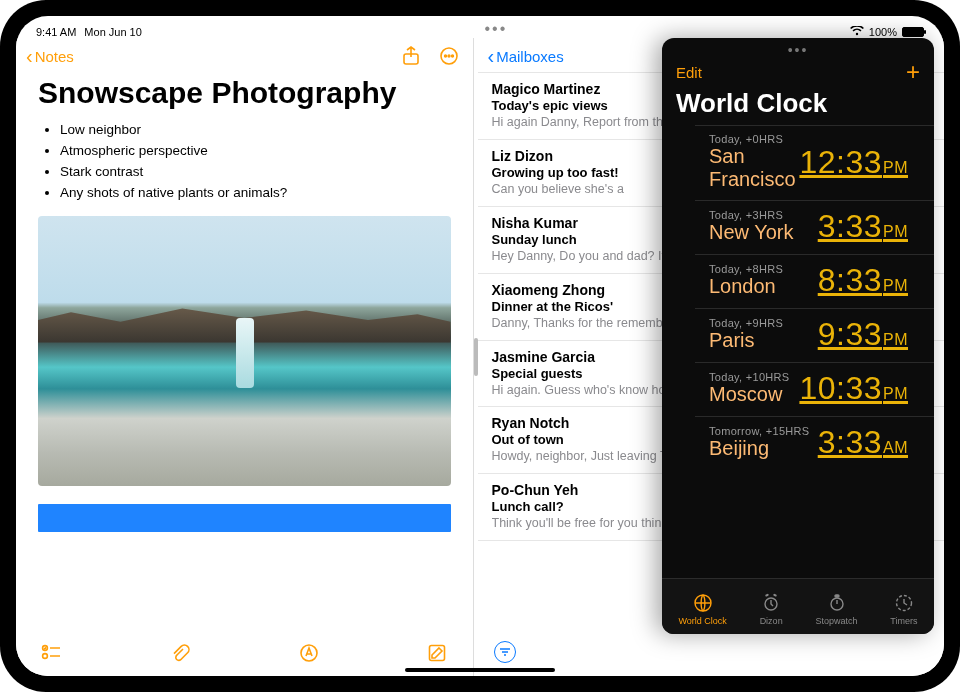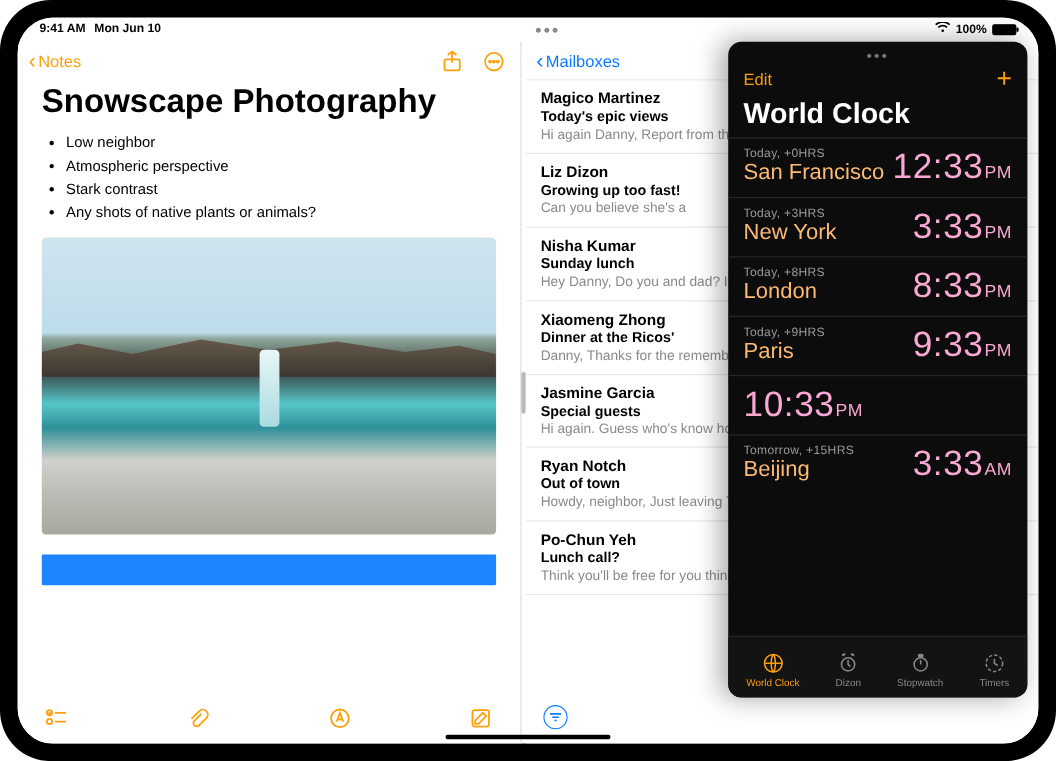--- a/index.html
+++ b/index.html
@@ -24,25 +24,25 @@
     background: #fff;
     border-radius: 32px;
     overflow: hidden;
     position: relative;
     display: flex;
     flex-direction: column;
   }
   .status-bar {
     height: 22px;
     display: flex;
-    align-items: flex-start;
+    align-items: flex-end;
     justify-content: space-between;
     padding: 4px 20px 0 20px;
     font-size: 11px;
-    font-weight: 700;
+    font-weight: 400;
     color: #000;
   }
   .status-left { display: flex; gap: 8px; }
   .status-right { display: flex; gap: 5px; align-items: center; }
   .status-center { font-size: 16px; color: #888; letter-spacing: 2px; }
   .battery-icon {
     width: 22px; height: 10px;
     border: 1px solid #000;
     border-radius: 2px;
     position: relative;
@@ -242,41 +242,43 @@
   .clock-title {
     font-size: 26px;
     font-weight: 700;
     padding: 4px 14px 6px 14px;
   }
   .clock-list { flex:1; }
   .clock-row {
     display: flex;
     justify-content: space-between;
     align-items: center;
-    padding: 7px 14px 9px 14px;
+    padding: 7px 26px 9px 14px;
     border-top: 1px solid #2a2a2a;
+    margin-left: 33px;
   }
   .clock-row:first-child { border-top: 1px solid #2a2a2a; }
   .clock-left {}
   .clock-rel {
     font-size: 11px;
     color: #9a9a9a;
     letter-spacing: 0.3px;
   }
   .clock-city {
     font-size: 20px;
     font-weight: 400;
     color: #fdba74;
   }
   .clock-time {
     font-size: 32px;
     font-weight: 300;
-    color: #f9a8d4;
+    color: #eab308;
     letter-spacing: 0.5px;
     white-space: nowrap;
+    text-decoration: underline;
   }
   .ampm {
     font-size: 16px;
     margin-left: 1px;
   }
   .clock-tabbar {
     height: 56px;
     background: #131313;
     border-top: 1px solid #2c2c2c;
     display: flex;
@@ -482,20 +484,24 @@
                 <div class="clock-time">8:33<span class="ampm">PM</span></div>
               </div>
               <div class="clock-row">
                 <div class="clock-left">
                   <div class="clock-rel">Today, +9HRS</div>
                   <div class="clock-city">Paris</div>
                 </div>
                 <div class="clock-time">9:33<span class="ampm">PM</span></div>
               </div>
               <div class="clock-row">
+                <div class="clock-left">
+                  <div class="clock-rel">Today, +10HRS</div>
+                  <div class="clock-city">Moscow</div>
+                </div>
                 <div class="clock-time">10:33<span class="ampm">PM</span></div>
               </div>
               <div class="clock-row">
                 <div class="clock-left">
                   <div class="clock-rel">Tomorrow, +15HRS</div>
                   <div class="clock-city">Beijing</div>
                 </div>
                 <div class="clock-time">3:33<span class="ampm">AM</span></div>
               </div>
             </div>

